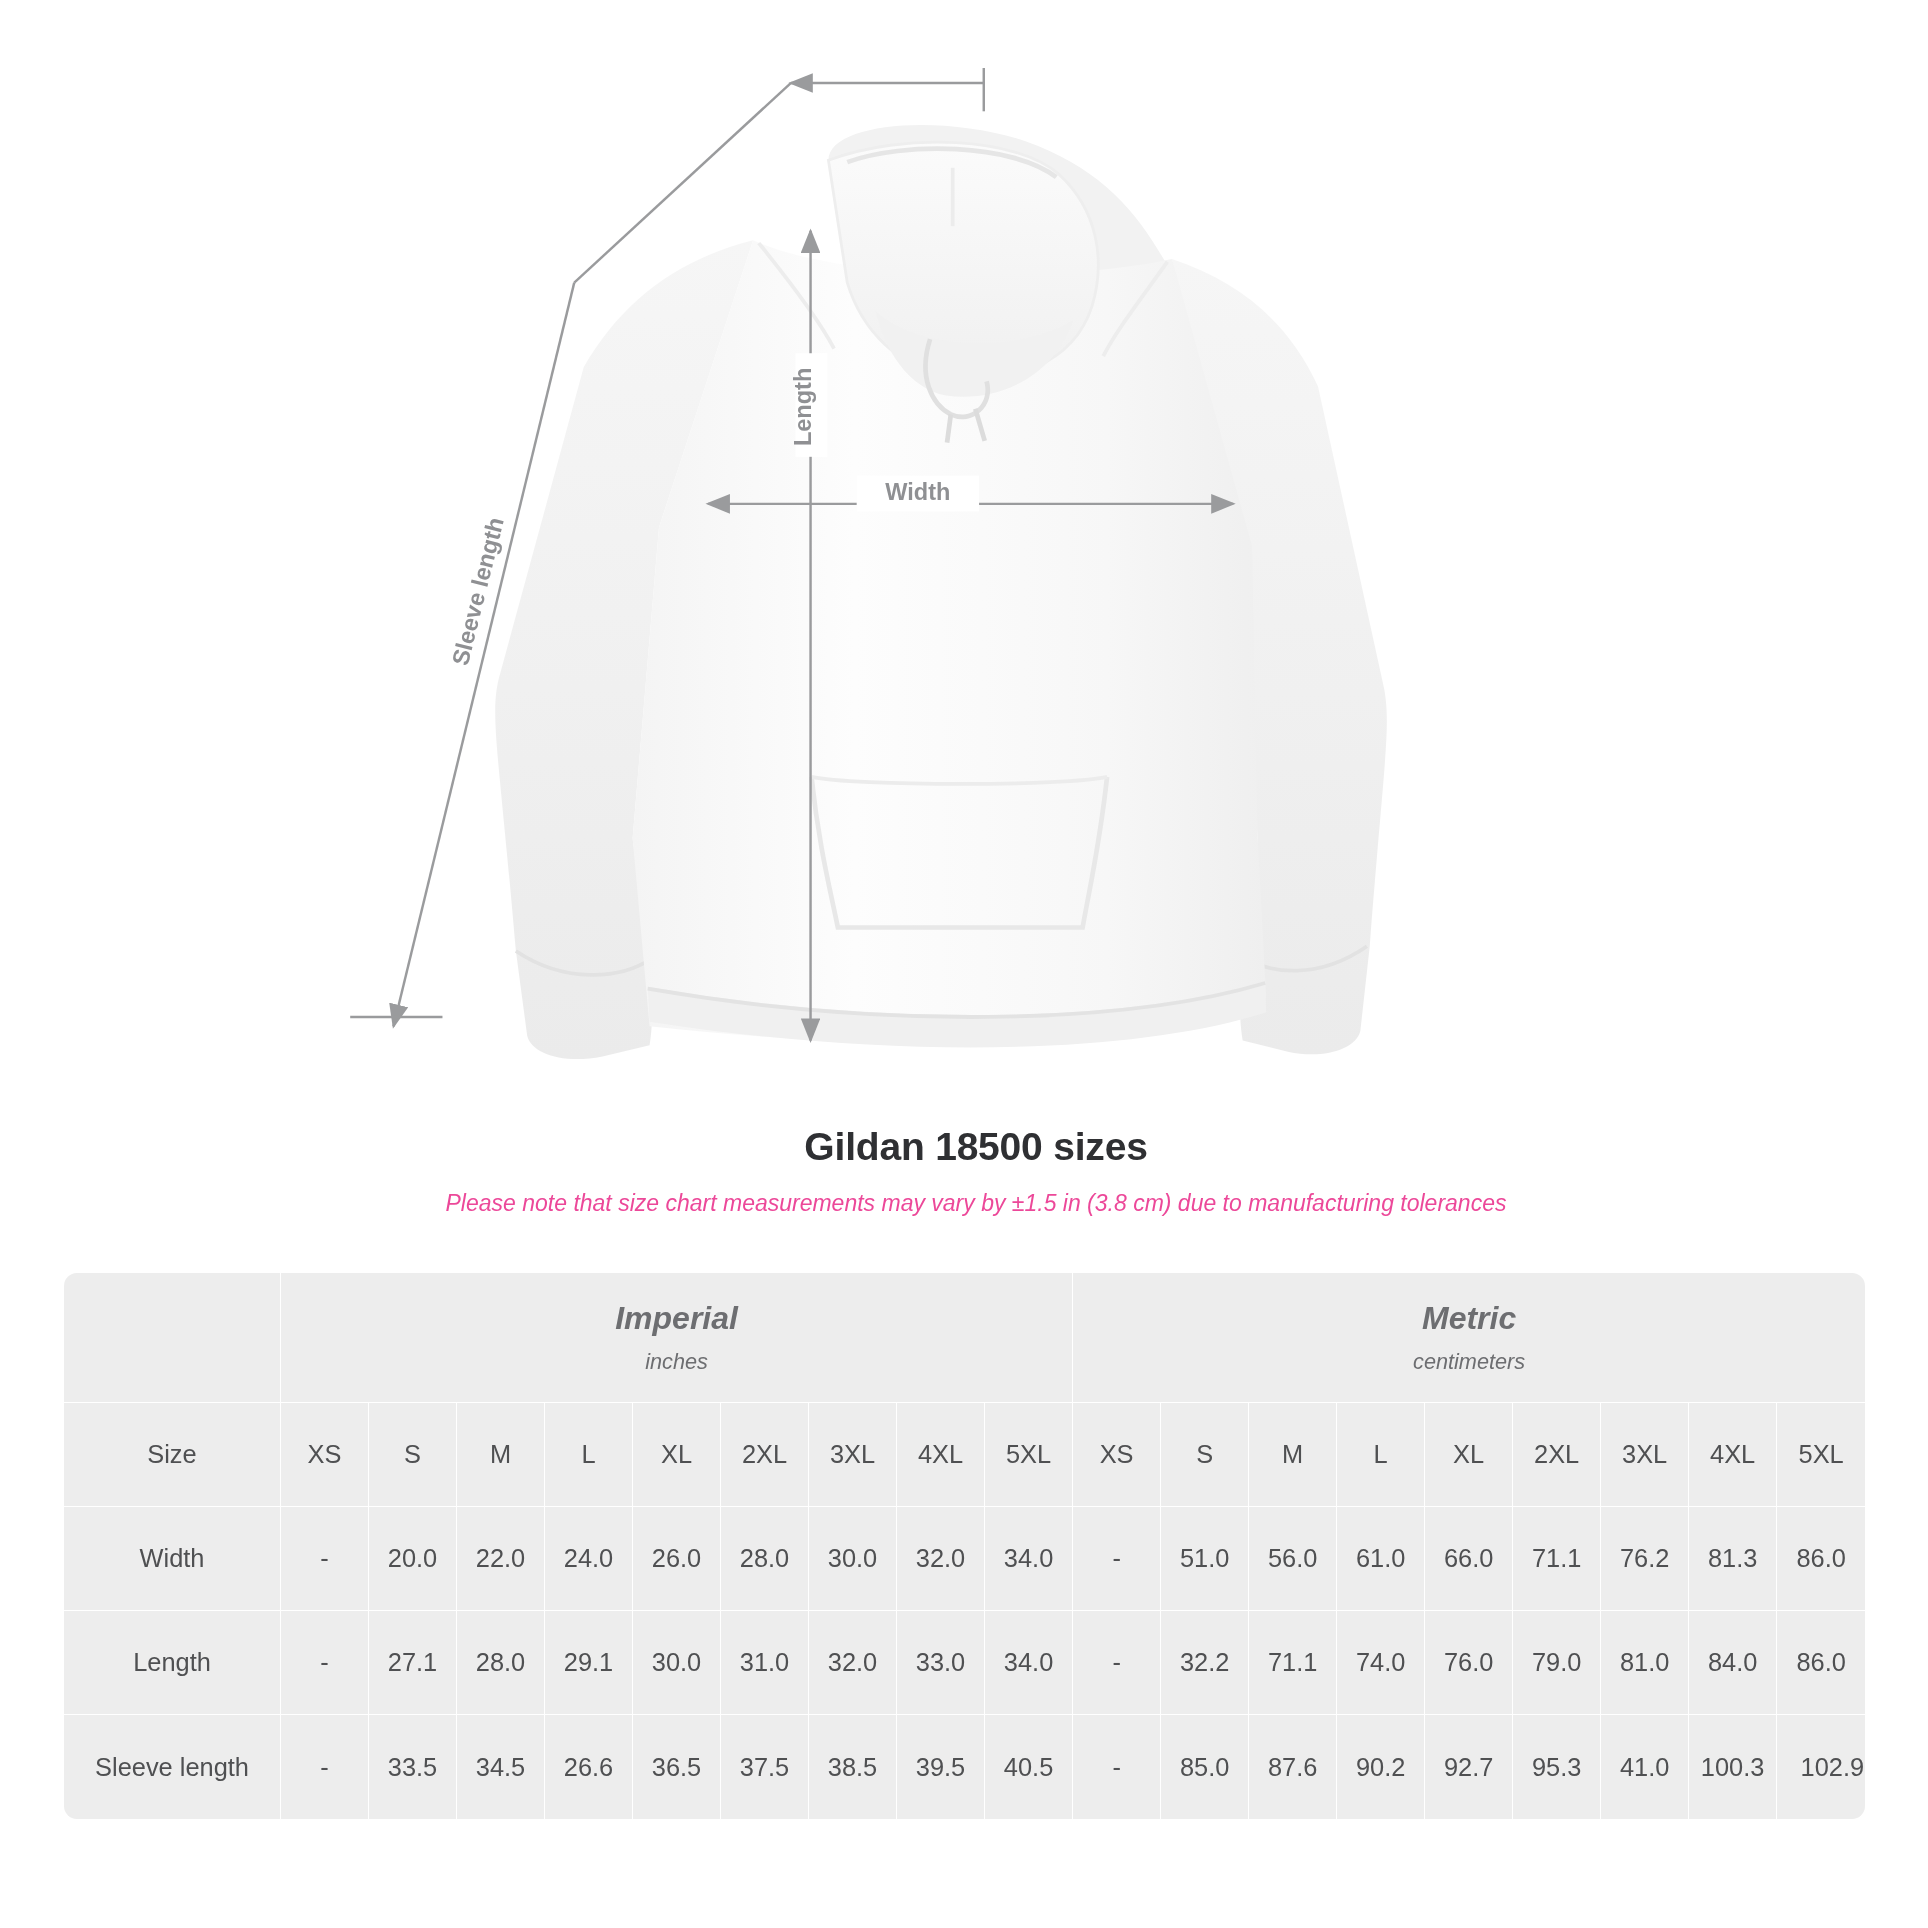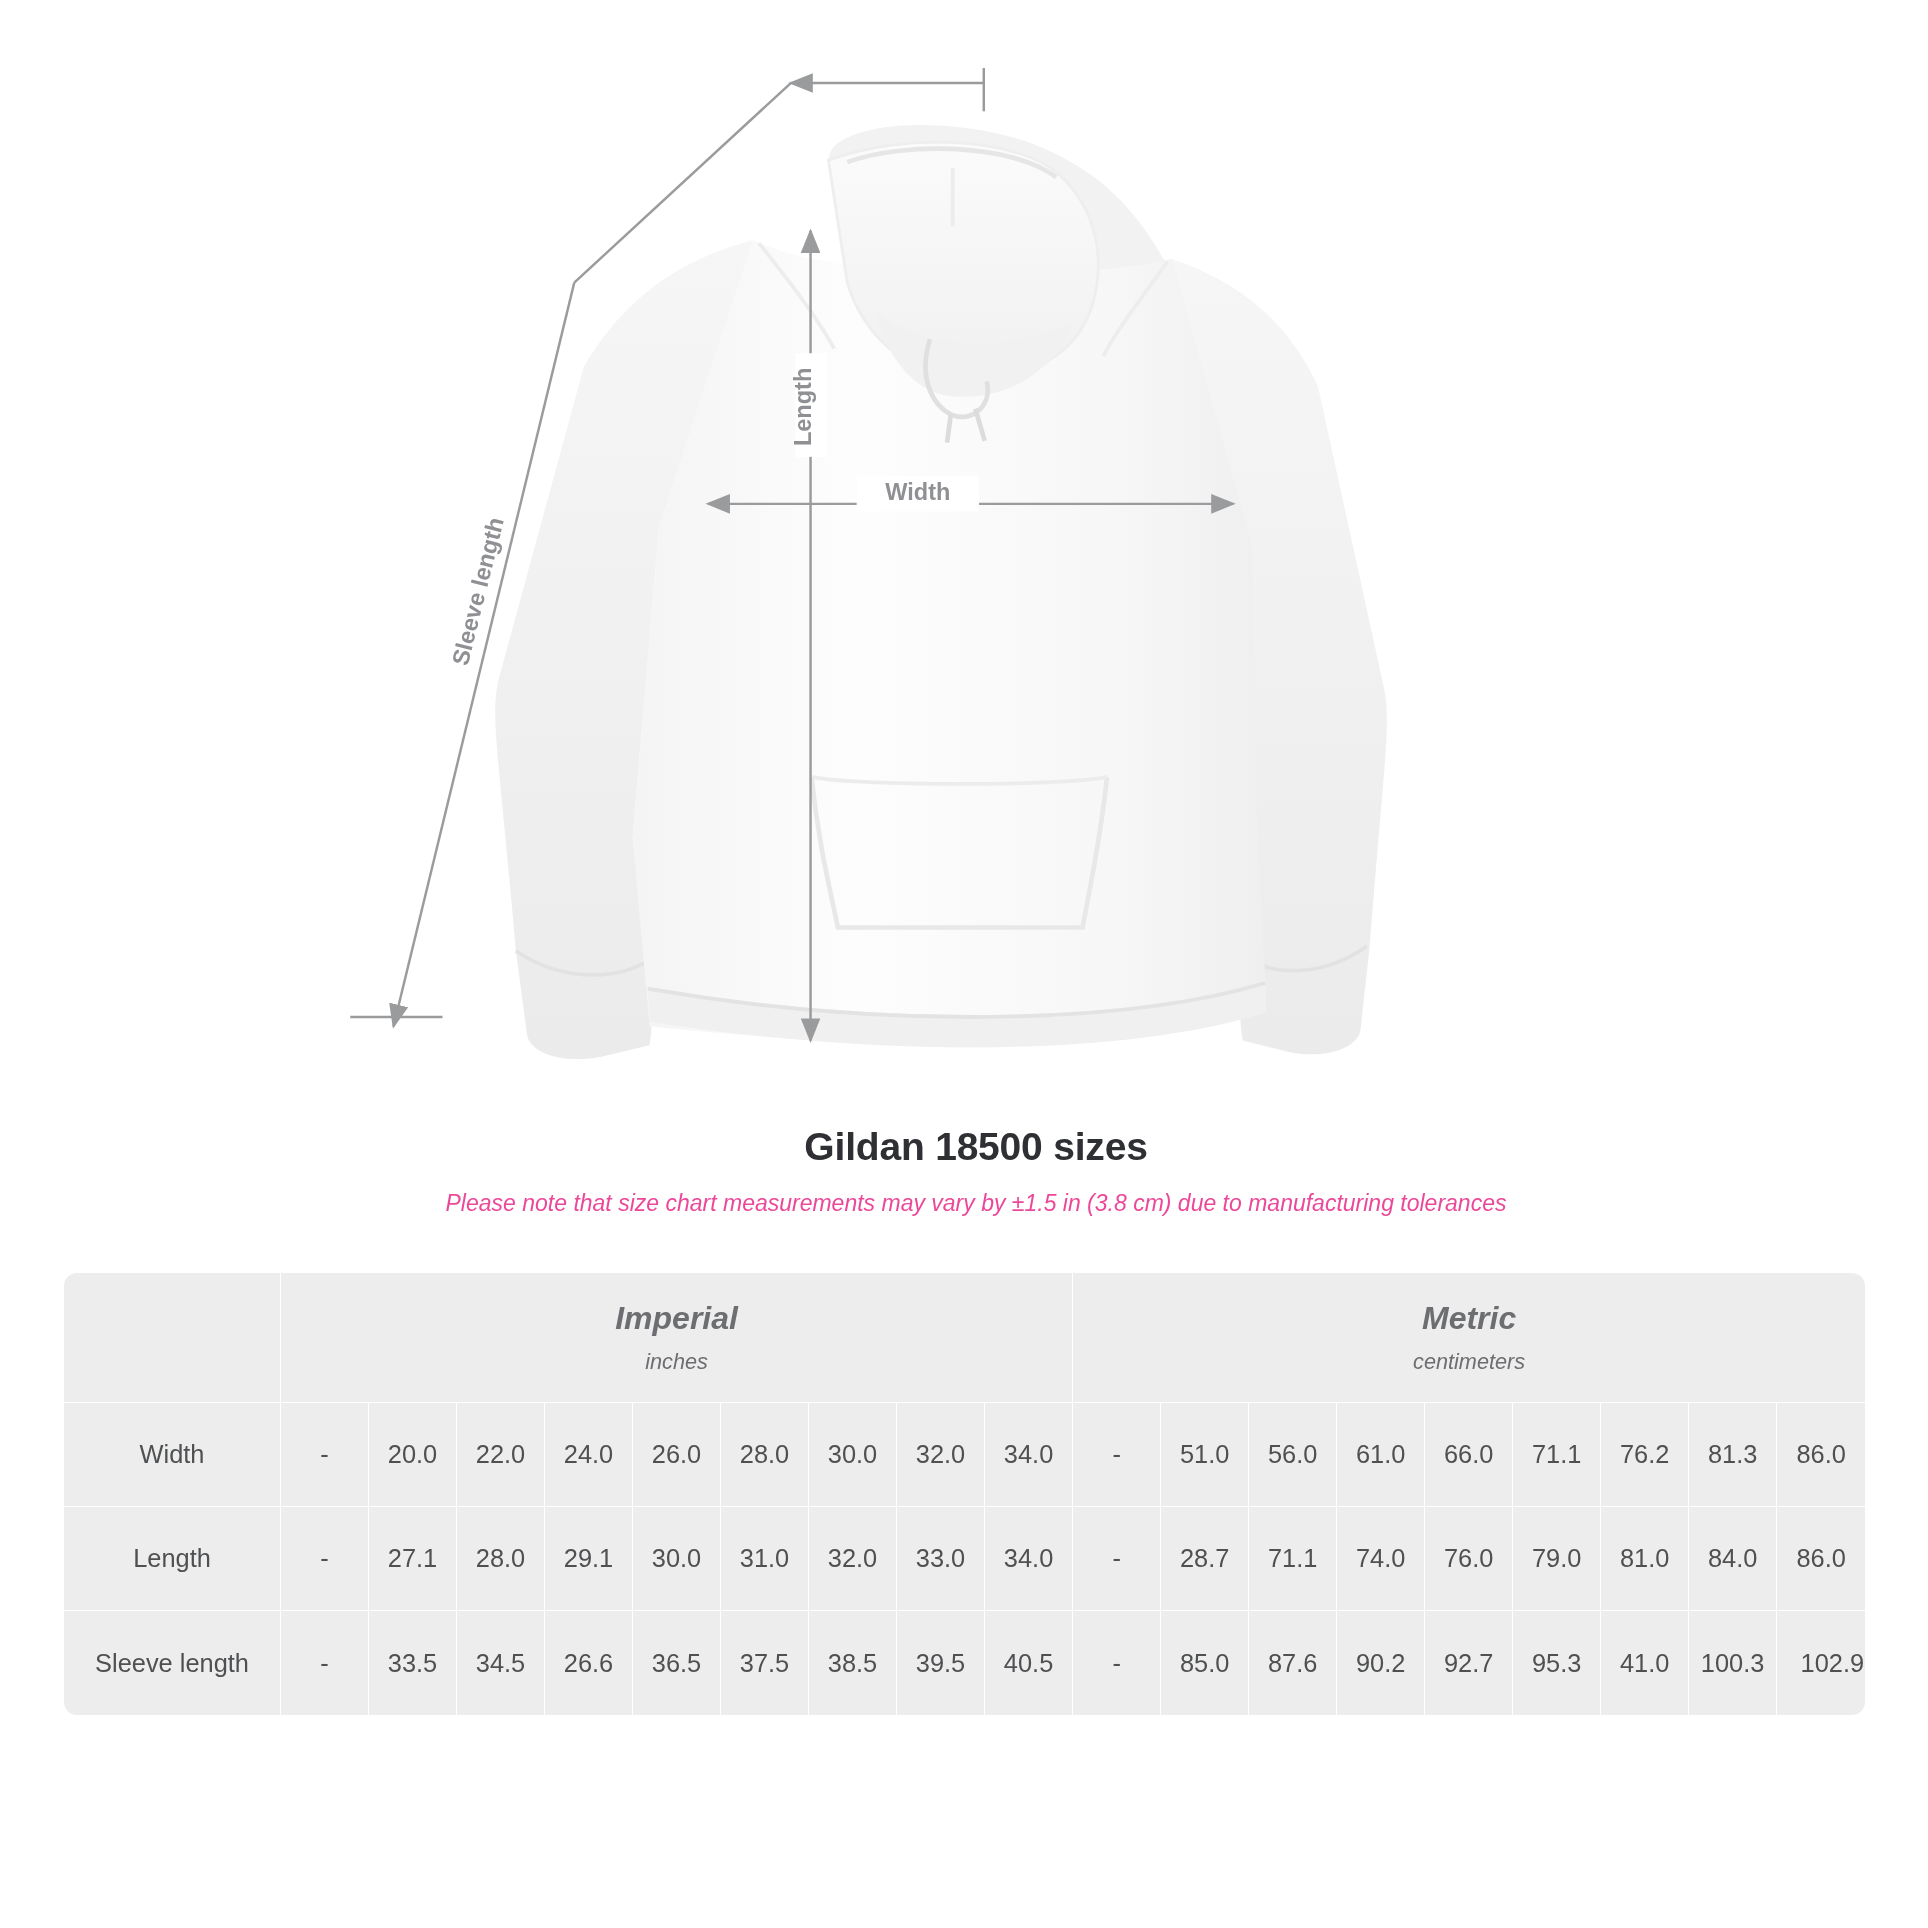--- a/index.html
+++ b/index.html
@@ -225,20 +225,41 @@
           <td class="unit-cell" colspan="9">
             <div class="unit-name">Imperial</div>
             <div class="unit-sub">inches</div>
           </td>
           <td class="unit-cell last" colspan="9">
             <div class="unit-name">Metric</div>
             <div class="unit-sub">centimeters</div>
           </td>
         </tr>
 
+        <tr class="hdr-row">
+          <th class="size-label">Size</th>
+          <th>XS</th>
+          <th>S</th>
+          <th>M</th>
+          <th>L</th>
+          <th>XL</th>
+          <th>2XL</th>
+          <th>3XL</th>
+          <th>4XL</th>
+          <th>5XL</th>
+          <th>XS</th>
+          <th>S</th>
+          <th>M</th>
+          <th>L</th>
+          <th>XL</th>
+          <th>2XL</th>
+          <th>3XL</th>
+          <th>4XL</th>
+          <th>5XL</th>
+        </tr>
 
         <tr class="data-row row-width">
           <td class="row-label">Width</td>
           <td>-</td>
           <td>20.0</td>
           <td>22.0</td>
           <td>24.0</td>
           <td>26.0</td>
           <td>28.0</td>
           <td>30.0</td>
@@ -260,21 +281,21 @@
           <td>-</td>
           <td>27.1</td>
           <td>28.0</td>
           <td>29.1</td>
           <td>30.0</td>
           <td>31.0</td>
           <td>32.0</td>
           <td>33.0</td>
           <td>34.0</td>
           <td>-</td>
-          <td>28.7</td>
+          <td>32.2</td>
           <td>71.1</td>
           <td>74.0</td>
           <td>76.0</td>
           <td>79.0</td>
           <td>81.0</td>
           <td>84.0</td>
           <td>86.0</td>
         </tr>
 
         <tr class="data-row row-sleeve">

